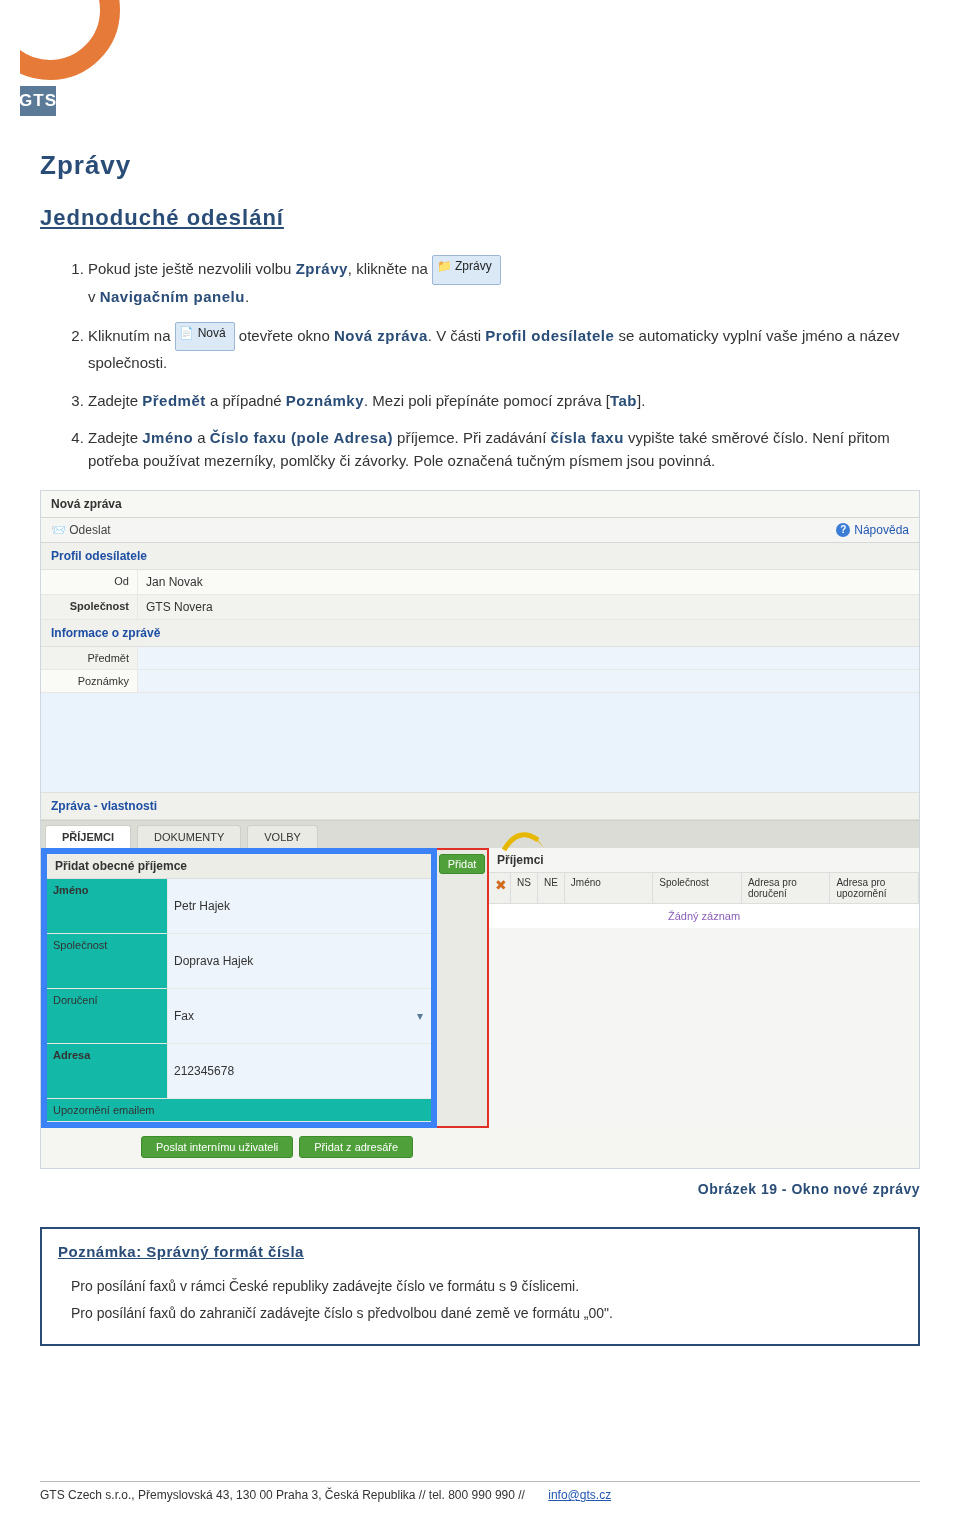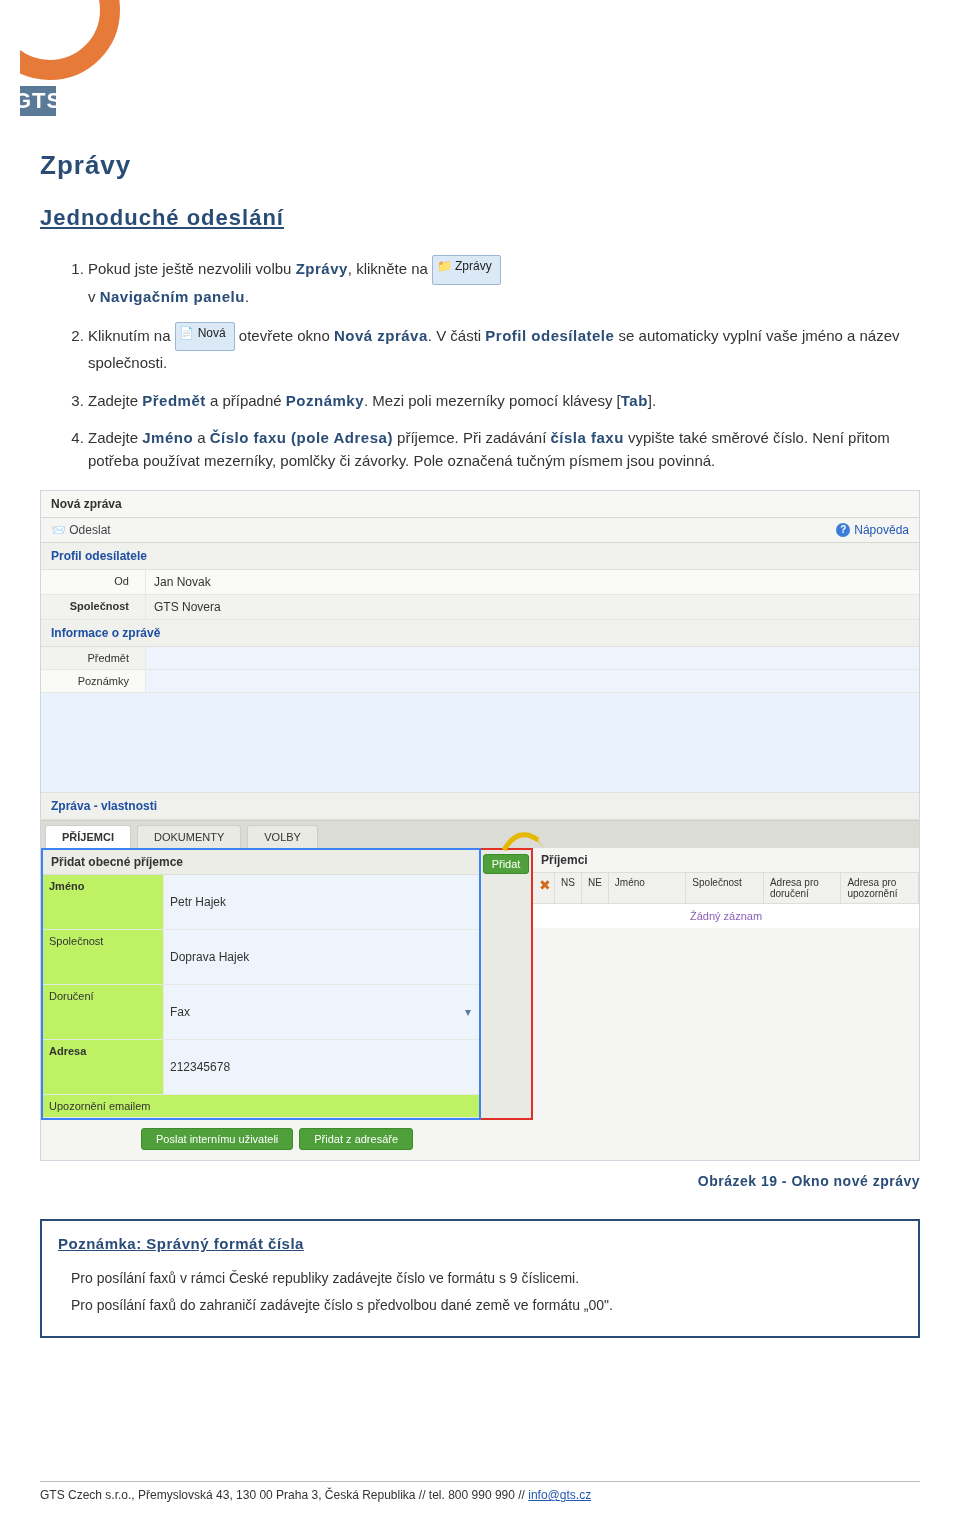--- a/index.html
+++ b/index.html
@@ -13,21 +13,21 @@
   .page { padding: 30px 40px 20px 40px; position: relative; min-height: 1522px; }
 
   .logo-area { position: absolute; top: 0; left: 20px; width: 120px; height: 120px; }
   .logo-arc {
     position: absolute; top: -60px; left: -40px; width: 140px; height: 140px;
     border: 20px solid #e67a38; border-radius: 50%;
     clip-path: inset(60px 0 0 40px);
   }
   .logo-box {
     position: absolute; top: 86px; left: 0; width: 36px; height: 30px;
-    background: #5a7a97; color: #fff; font-weight: bold; font-size: 22px;
+    background: #5a7a97; color: #fff; font-weight: bold; font-size: 17px;
     display: flex; align-items: center; justify-content: center; letter-spacing: 1px;
   }
 
   .content { margin-top: 120px; }
 
   h1.title {
     color: #2a4d77; font-size: 26px; font-weight: bold; letter-spacing: 1px;
     margin: 0 0 24px 0;
   }
   h2.subsection {
@@ -66,21 +66,21 @@
     display: inline-block; width: 14px; height: 14px; border-radius: 50%;
     background: #3b7dd6; color: #fff; text-align: center; line-height: 14px;
     font-size: 10px; font-weight: bold;
   }
 
   .section-head {
     color: #1e4fa3; font-weight: bold; padding: 6px 10px; background: #f0f0ed;
     border-bottom: 1px solid #e0e0dc;
   }
 
-  .form-row { display: flex; border-bottom: 1px solid #e7e7e3; background: #fafaf7; gap: 8px; }
+  .form-row { display: flex; border-bottom: 1px solid #e7e7e3; background: #fafaf7; }
   .form-row:nth-child(odd) { background: #f2f2ee; }
   .form-row .lbl {
     width: 96px; text-align: right; padding: 5px 8px; font-size: 11px; color: #333;
   }
   .form-row .lbl.bold { font-weight: bold; }
   .form-row .val {
     flex: 1; padding: 5px 8px; color: #333; font-size: 12px;
     border-left: 1px solid #e8e8e4;
   }
   .form-row .val.editable { background: #eef4fc; }
@@ -90,21 +90,21 @@
     display: flex; gap: 6px; padding: 4px 4px 0 4px; background: #dcdcd6;
     border-top: 1px solid #cfcfc9;
   }
   .tab {
     padding: 5px 16px; background: #eaeae4; border: 1px solid #cfcfc9;
     border-bottom: none; font-size: 11px; color: #333; border-radius: 3px 3px 0 0;
   }
   .tab.active { background: #fff; font-weight: bold; }
 
   .recipients-wrap { display: flex; position: relative; }
-  .rec-left { width: 440px; border: 2px solid #3b82f6; background: #bef264; }
+  .rec-left { width: 396px; border: 6px solid #3b82f6; background: #14b8a6; }
   .rec-left-title {
     font-weight: bold; padding: 5px 8px; background: #edede8;
     border-bottom: 1px solid #ddd;
   }
   .rec-row { display: flex; border-bottom: 1px solid #e7e7e3; }
   .rec-row .lbl { width: 120px; padding: 5px 6px; font-size: 11px; }
   .rec-row .lbl.bold { font-weight: bold; }
   .rec-row .val {
     flex: 1; padding: 20px 6px; background: #eef4fc; font-size: 12px;
     border-left: 1px solid #e8e8e4;
@@ -160,21 +160,21 @@
   .note-box .note-title {
     color: #2a4d77; text-decoration: underline; font-weight: bold;
     font-size: 15px; letter-spacing: 0.5px; margin-bottom: 16px;
   }
   .note-box p { margin: 6px 13px; font-size: 14px; line-height: 1.5; }
 
   .footer {
     position: absolute; bottom: 20px; left: 40px; right: 40px;
     font-size: 12px; color: #333; border-top: 1px solid #bbb; padding-top: 6px;
   }
-  .footer a { color: #2358b1; text-decoration: underline; }
+  .footer a { color: #2358b1; text-decoration: underline; margin-left: 20px; }
 </style>
 </head>
 <body>
 
 <div class="page">
   <div class="logo-area">
     <div class="logo-arc"></div>
     <div class="logo-box">GTS</div>
   </div>
 
@@ -185,21 +185,21 @@
     <ol class="steps">
       <li>
         <span>Pokud jste ještě nezvolili volbu </span><span class="k-blue">Zprávy</span><span>, klikněte na </span>
         <span class="inline-btn"><span class="ico">📁</span><span>Zprávy</span></span><br>
         <span>v </span><span class="k-blue">Navigačním panelu</span><span>.</span>
       </li>
       <li>
         <span>Kliknutím na </span><span class="inline-btn"><span class="ico">📄</span><span>Nová</span></span><span> otevřete okno </span><span class="k-blue">Nová zpráva</span><span>. V části </span><span class="k-blue">Profil odesílatele</span><span> se automaticky vyplní vaše jméno a název společnosti.</span>
       </li>
       <li>
-        <span>Zadejte </span><span class="k-blue">Předmět</span><span> a případné </span><span class="k-blue">Poznámky</span><span>. Mezi poli mezerníky pomocí klávesy [</span><span class="k-blue">Tab</span><span>].</span>
+        <span>Zadejte </span><span class="k-blue">Předmět</span><span> a případné </span><span class="k-blue">Poznámky</span><span>. Mezi poli přepínáte pomocí zpráva [</span><span class="k-blue">Tab</span><span>].</span>
       </li>
       <li>
         <span>Zadejte </span><span class="k-blue">Jméno</span><span> a </span><span class="k-blue">Číslo faxu (pole Adresa)</span><span> příjemce. Při zadávání </span><span class="k-blue">čísla faxu</span><span> vypište také směrové číslo. Není přitom potřeba používat mezerníky, pomlčky či závorky. Pole označená tučným písmem jsou povinná.</span>
       </li>
     </ol>
 
     <div class="shot">
       <div class="shot-title">Nová zpráva</div>
       <div class="shot-toolbar">
         <span><span>📨 </span><span>Odeslat</span></span>

